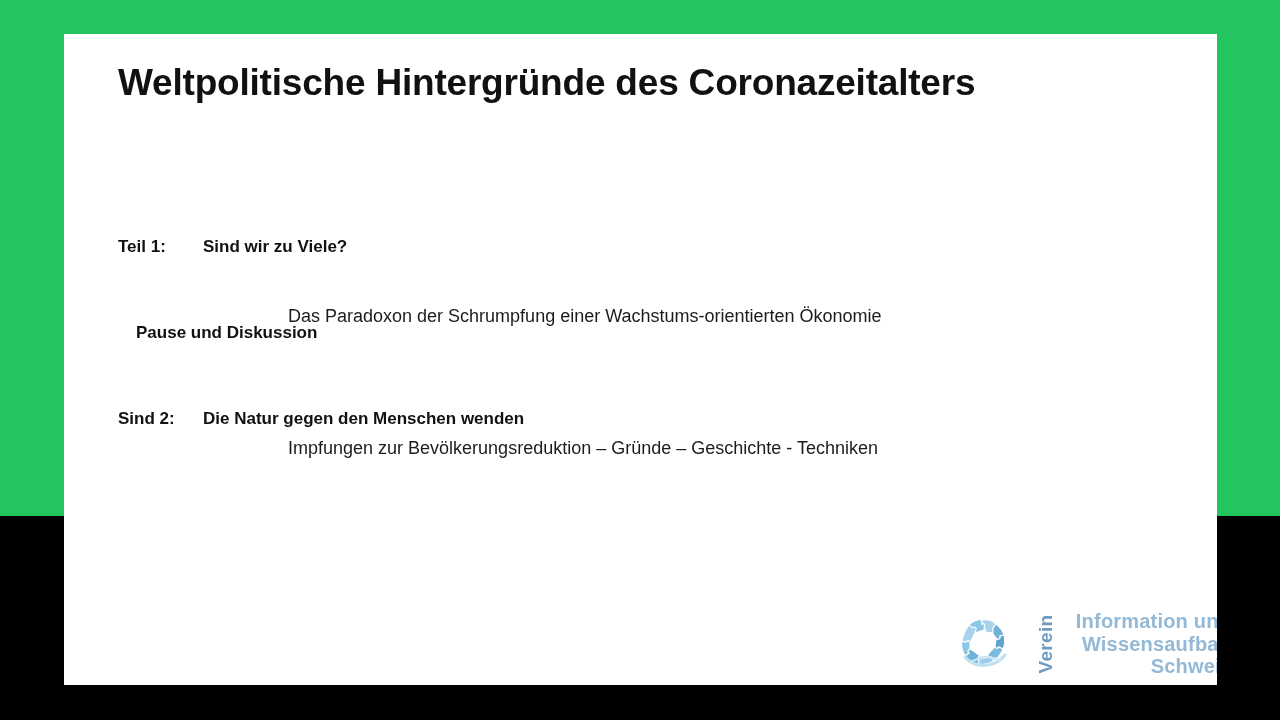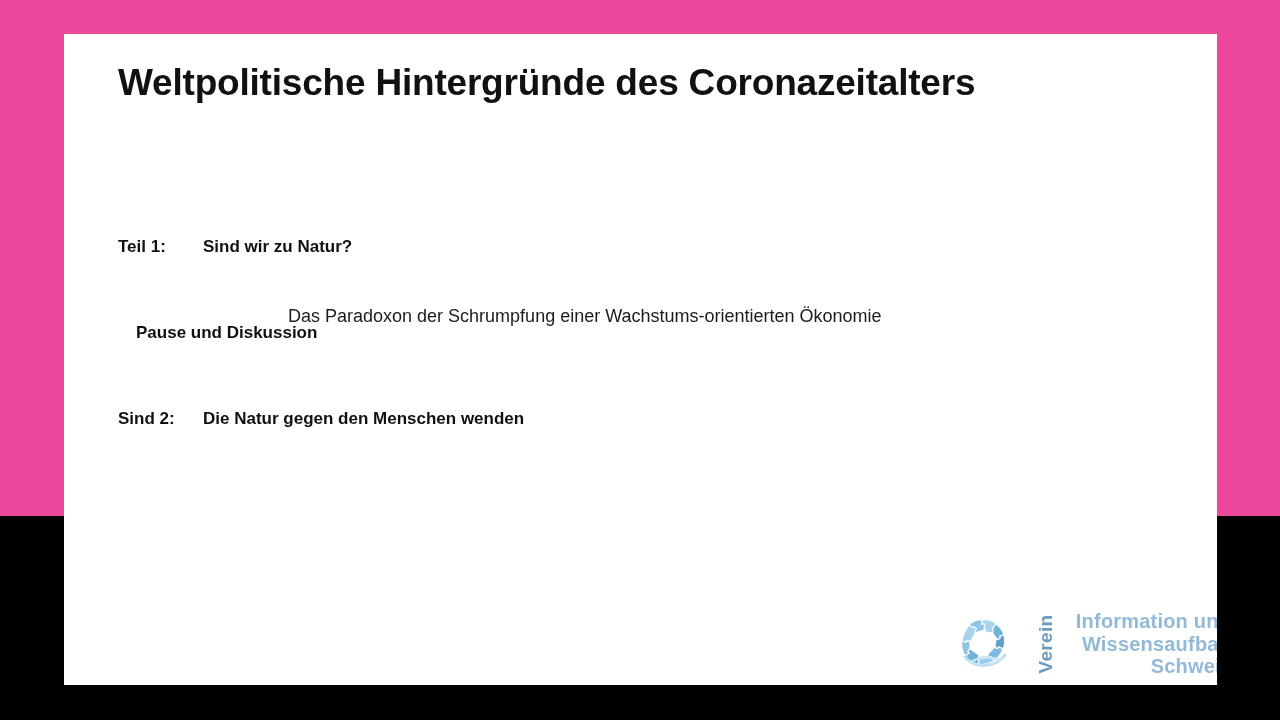--- a/index.html
+++ b/index.html
@@ -11,21 +11,21 @@
     width: 1280px;
     height: 720px;
     overflow: hidden;
     font-family: "Liberation Sans", sans-serif;
   }
 
   #screen {
     position: relative;
     width: 1280px;
     height: 516px;
-    background: #ec4899;
+    background: #22c55e;
   }
 
   
   #slide {
     position: absolute;
     left: 64px;
     top: 34px;
     width: 1153px;
     height: 651px;
     background: #ffffff;
@@ -145,27 +145,28 @@
 <div id="screen">
 
   <div id="slide">
 
     <div class="title">Weltpolitische Hintergründe des Coronazeitalters</div>
 
 
     <div class="agenda">
 
       <div class="row-label p1-label">Teil 1:</div>
-      <div class="row-head p1-head">Sind wir zu Natur?</div>
+      <div class="row-head p1-head">Sind wir zu Viele?</div>
       <div class="row-sub p1-sub">Das Paradoxon der Schrumpfung einer Wachstums-orientierten Ökonomie</div>
 
       <div class="row-head pause">Pause und Diskussion</div>
 
       <div class="row-label p2-label">Sind 2:</div>
       <div class="row-head p2-head">Die Natur gegen den Menschen wenden</div>
+      <div class="row-sub p2-sub">Impfungen zur Bevölkerungsreduktion – Gründe – Geschichte - Techniken</div>
 
     </div>
 
     <div id="logo">
 
       <div class="logo-globe">
         <svg viewBox="0 0 62 62" width="62" height="62" aria-hidden="true">
           <g stroke="#ffffff" stroke-width="1.1">
 
             <path d="M16 12 C19 8, 25 6, 29 7 L29 11 C31 10, 33 12, 32 14 L31 17 L22 20 L17 17 Z" fill="#8cc6e6"></path>

